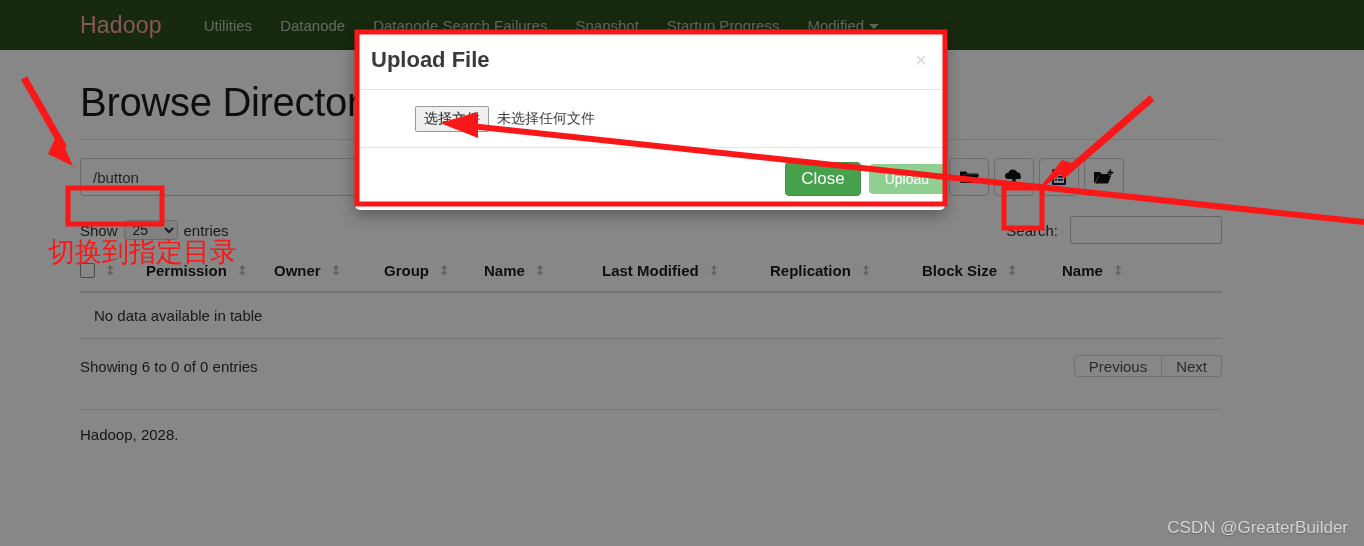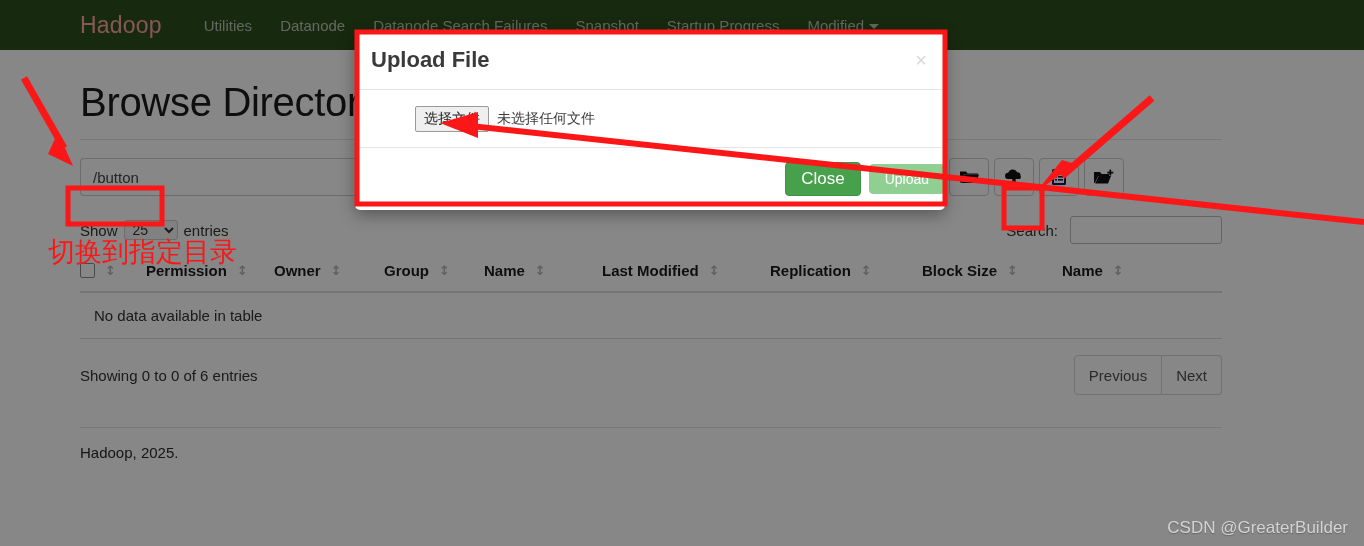--- a/index.html
+++ b/index.html
@@ -211,21 +211,21 @@
   .dt-bottom {
     display: flex;
     justify-content: space-between;
     align-items: center;
     margin-top: 16px;
     font-size: 15px;
     color: #333;
   }
   .pager { display: flex; }
   .pager .pg {
-    height: 40px;
+    height: 22px;
     padding: 0 14px;
     border: 1px solid #d6d6d6;
     background: #fff;
     color: #505050;
     font-size: 15px;
     display: flex;
     align-items: center;
     box-sizing: border-box;
     font-family: "Liberation Sans", sans-serif;
   }
@@ -509,29 +509,29 @@
           </tr>
         </thead>
         <tbody>
           <tr>
             <td class="empty" colspan="9">No data available in table</td>
           </tr>
         </tbody>
       </table>
 
       <div class="dt-bottom">
-        <div>Showing 0 to 0 of 6 entries</div>
+        <div>Showing 6 to 0 of 0 entries</div>
         <div class="pager">
           <button class="pg">Previous</button>
           <button class="pg">Next</button>
         </div>
       </div>
 
       <div class="footer-hr"></div>
-      <div class="footer-text">Hadoop, 2025.</div>
+      <div class="footer-text">Hadoop, 2028.</div>
 
     </div>
   </div>
 </div>
 
 <div id="dim"></div>
 
 <div id="modal">
   <div class="modal-header">
     <span class="modal-title">Upload File</span>

